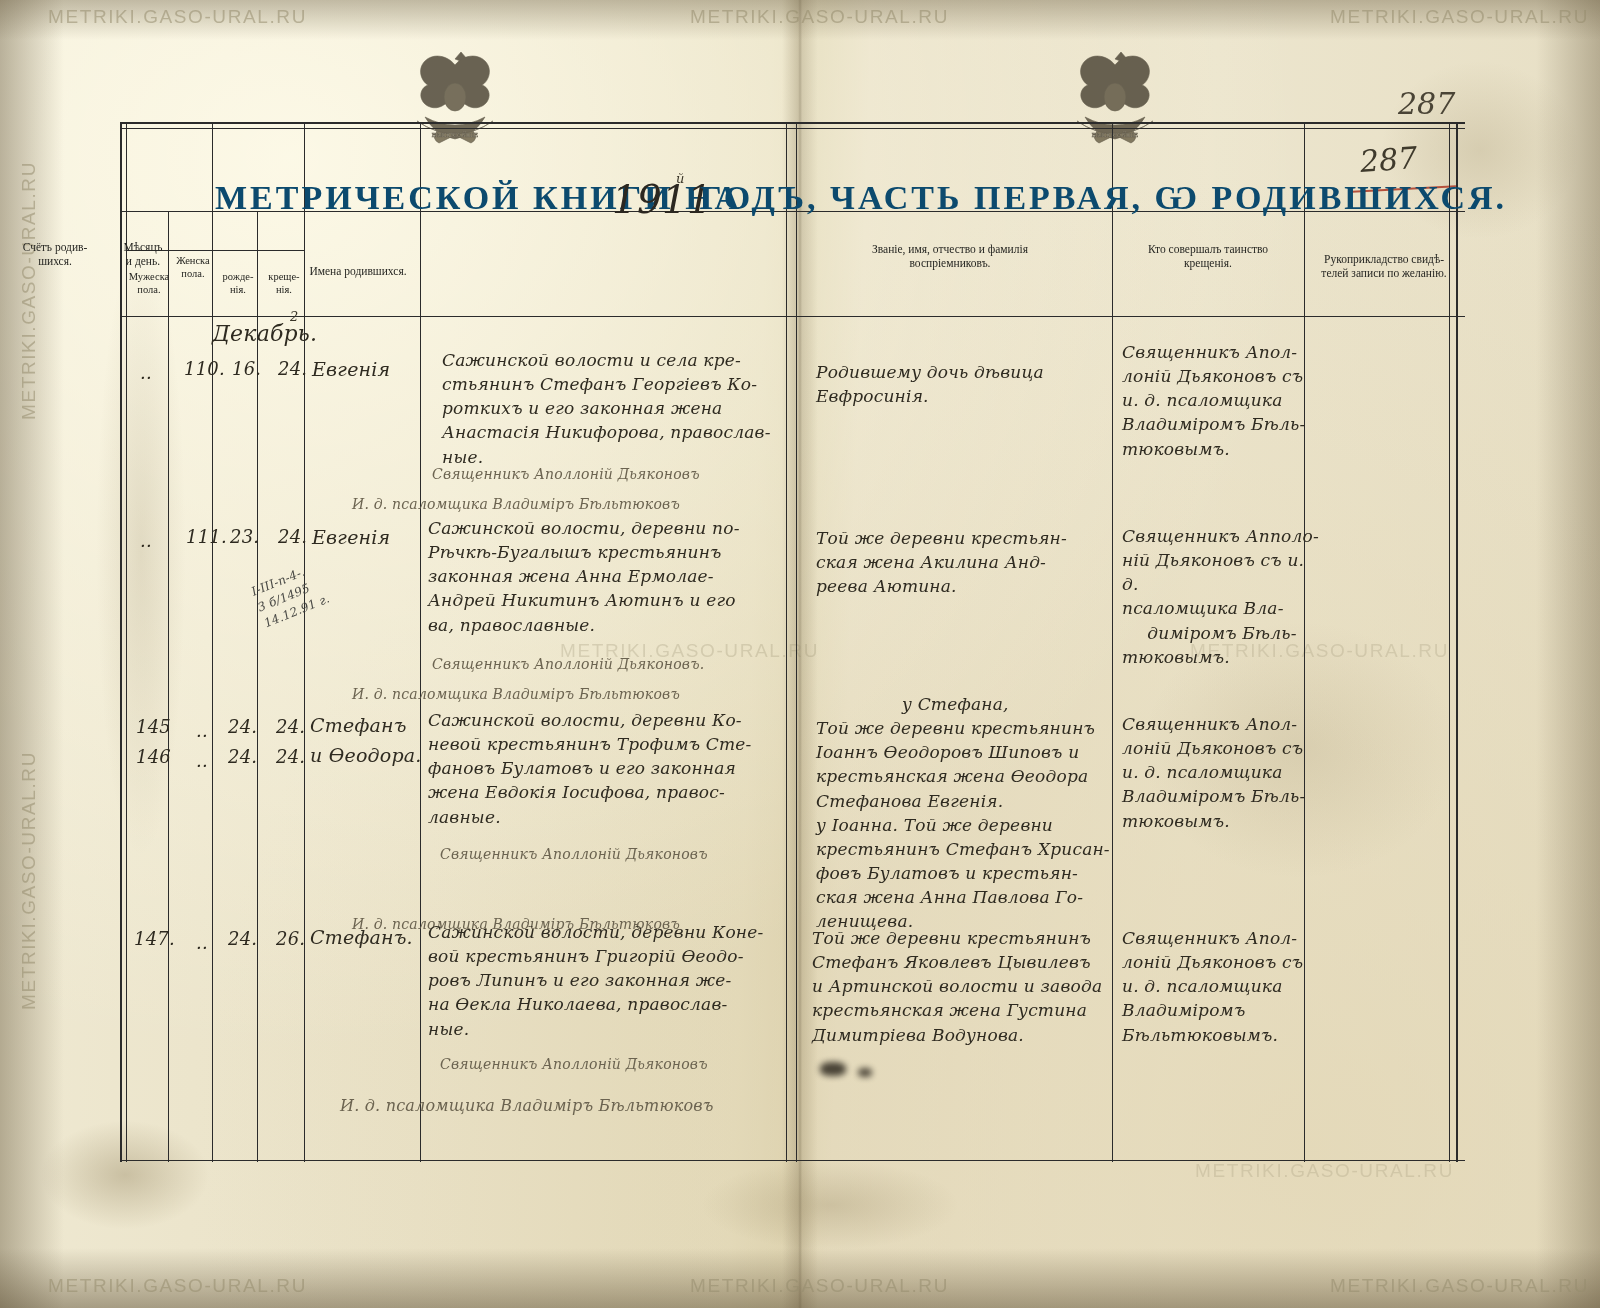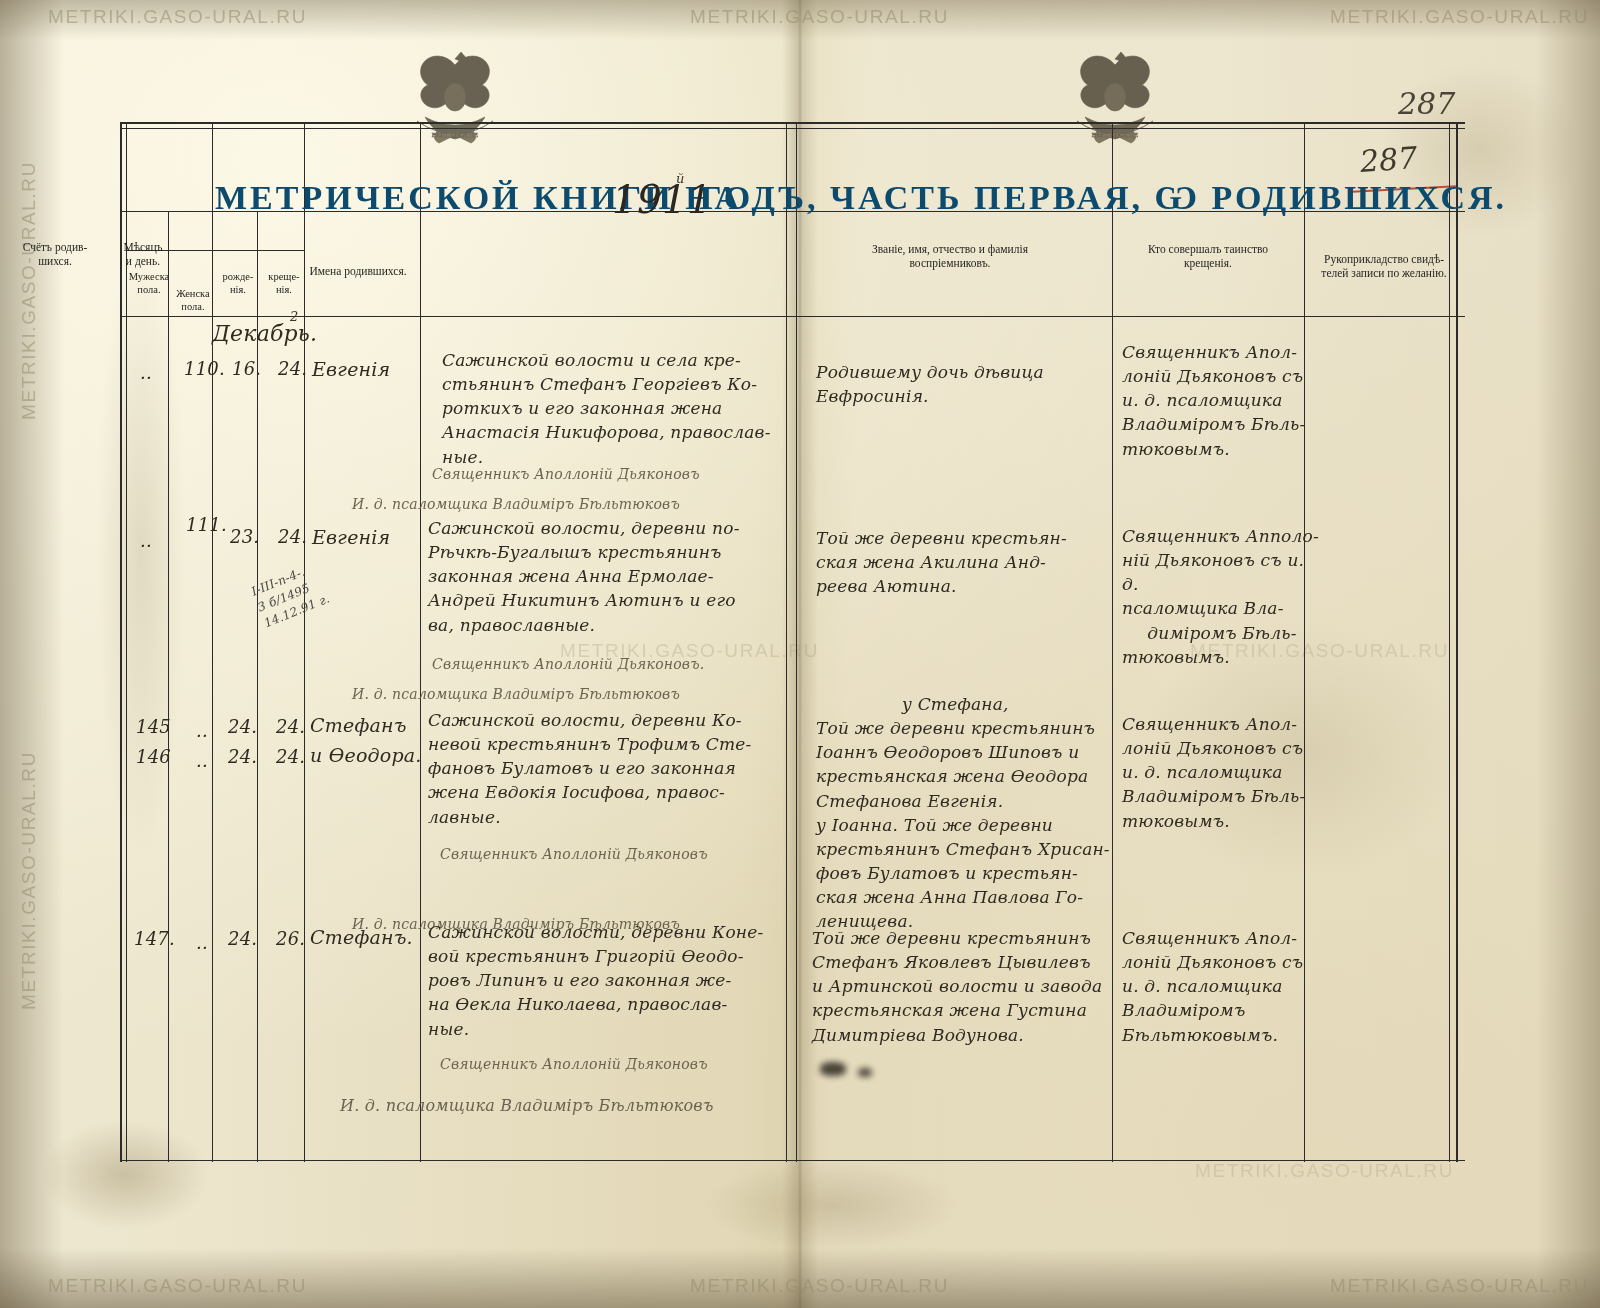--- a/index.html
+++ b/index.html
@@ -214,21 +214,21 @@
   <div class="hand" style="left:612px;top:172px;font-size:39px;color:#2b2720;">1911</div>
   <div class="hand xs" style="left:676px;top:170px;">й</div>
   <div class="printed title" style="left:700px;top:178px;">ГОДЪ, ЧАСТЬ ПЕРВАЯ, Ѡ РОДИВШИХСЯ.</div>
 
   <div class="printed colhead" style="left:16px;top:240px;width:78px;white-space:pre-line;">Счётъ родив-
 шихся.</div>
   <div class="printed colhead" style="left:108px;top:240px;width:70px;white-space:pre-line;">Мѣсяцъ
 и день.</div>
   <div class="printed colhead small" style="left:128px;top:270px;width:42px;white-space:pre-line;">Мужеска
 пола.</div>
-  <div class="printed colhead small" style="left:172px;top:287px;width:42px;white-space:pre-line;">Женска
+  <div class="printed colhead small" style="left:172px;top:254px;width:42px;white-space:pre-line;">Женска
 пола.</div>
   <div class="printed colhead small" style="left:216px;top:270px;width:44px;white-space:pre-line;">рожде-
 нія.</div>
   <div class="printed colhead small" style="left:262px;top:270px;width:44px;white-space:pre-line;">креще-
 нія.</div>
   <div class="printed colhead" style="left:300px;top:264px;width:116px;">Имена родившихся.</div>
   <div class="printed colhead" style="left:800px;top:242px;width:300px;white-space:pre-line;">Званіе, имя, отчество и фамилія
 воспріемниковъ.</div>
   <div class="printed colhead" style="left:1118px;top:242px;width:180px;white-space:pre-line;">Кто совершалъ таинство
 крещенія.</div>
@@ -264,21 +264,21 @@
       <div class="hand" style="position:static;">Священникъ Апол-</div>
       <div class="hand" style="position:static;">лоній Дьяконовъ съ</div>
       <div class="hand" style="position:static;">и. д. псаломщика</div>
       <div class="hand" style="position:static;">Владиміромъ Бѣль-</div>
       <div class="hand" style="position:static;">тюковымъ.</div>
     </div>
   </div>
 
   <div>
     <div class="hand num" style="left:140px;top:528px;">..</div>
-    <div class="hand num" style="left:186px;top:512px;">111.</div>
+    <div class="hand num" style="left:186px;top:524px;">111.</div>
     <div class="hand num" style="left:230px;top:524px;">23.</div>
     <div class="hand num" style="left:278px;top:524px;">24.</div>
     <div class="hand" style="left:312px;top:524px;font-size:19px;">Евгенія</div>
 
     <div style="position:absolute;left:428px;top:516px;width:350px;">
       <div class="hand" style="position:static;">Сажинской волости, деревни по-</div>
       <div class="hand" style="position:static;">Рѣчкѣ-Бугалышъ крестьянинъ</div>
       <div class="hand" style="position:static;">законная жена Анна Ермолае-</div>
       <div class="hand" style="position:static;">Андрей Никитинъ Аютинъ и его</div>
       <div class="hand" style="position:static;">ва, православные.</div>

